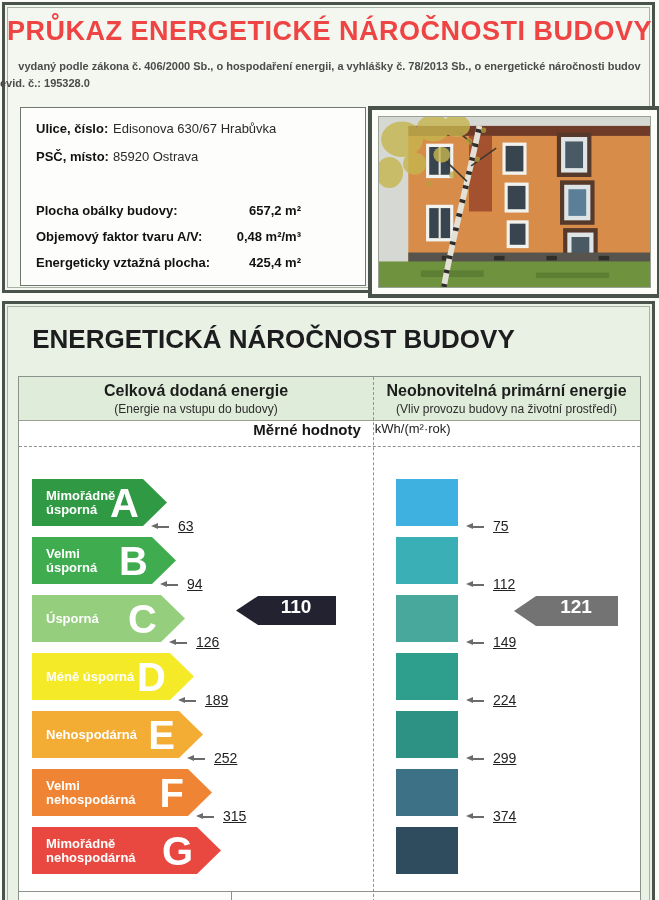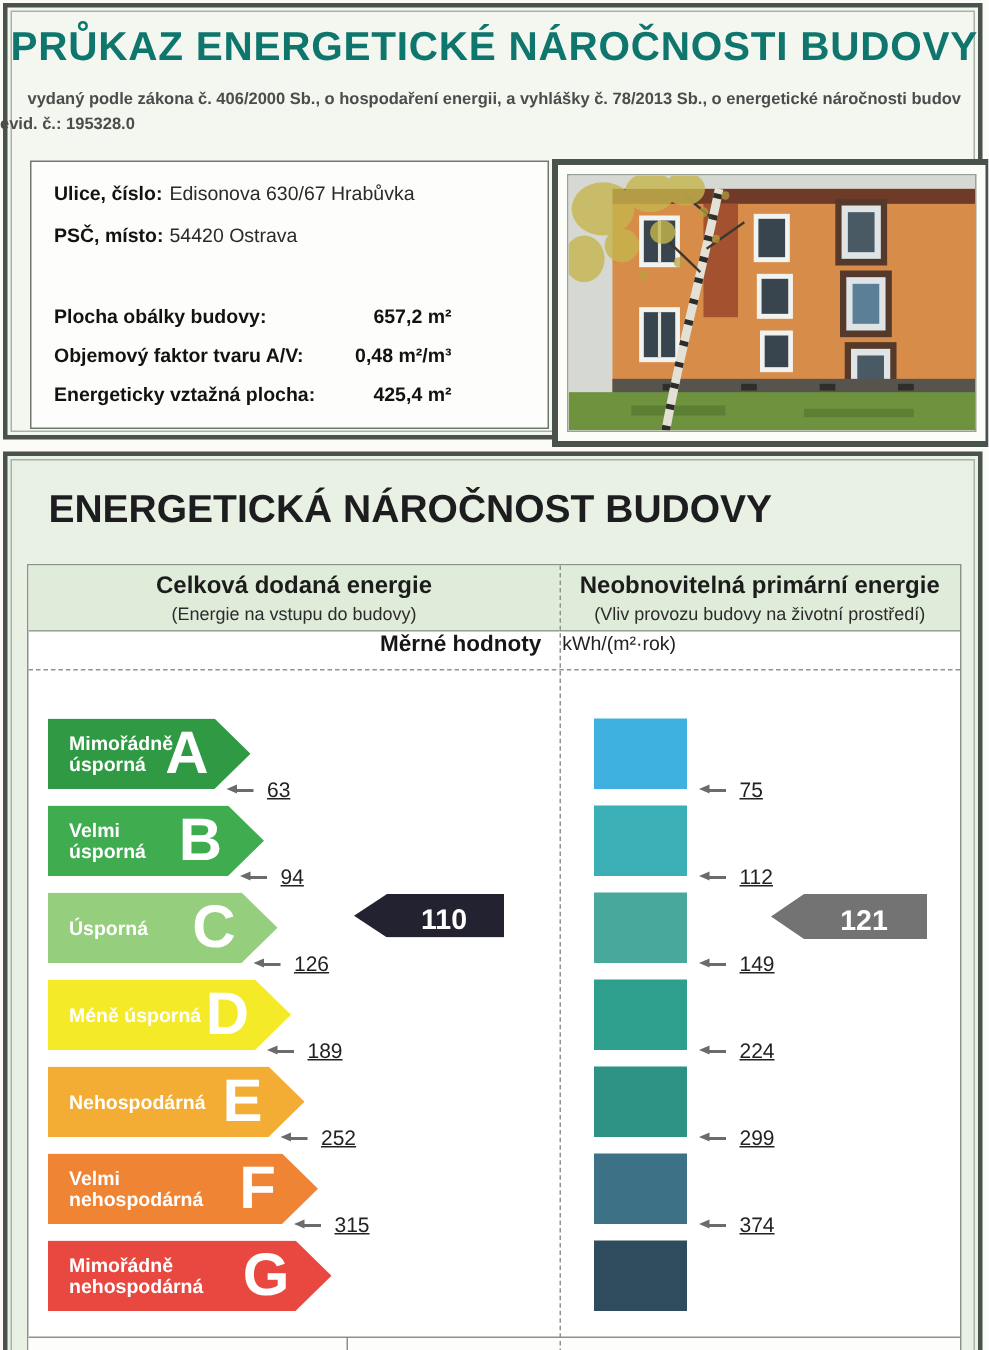--- a/index.html
+++ b/index.html
@@ -5,21 +5,21 @@
   html,body{margin:0;padding:0;background:#ffffff;}
   .page{position:relative;width:659px;height:900px;background:#fbfbf8;overflow:hidden;
         font-family:"Liberation Sans","DejaVu Sans",sans-serif;color:#1f1f1f;}
 
   
   .top-frame{position:absolute;left:2px;top:2px;width:647px;height:285px;
              border:3px solid #49534b;background:#f3f7ef;}
   .frame-liner{position:absolute;inset:2px;border:1px solid #a8b2a5;pointer-events:none;}
 
   .cert-title{position:absolute;left:0;top:16px;width:659px;text-align:center;
-              font-size:27px;font-weight:bold;letter-spacing:.5px;color:#0f766e;}
+              font-size:27px;font-weight:bold;letter-spacing:.5px;color:#ef4444;}
   .cert-sub{position:absolute;left:0;top:60px;width:659px;text-align:center;
             font-size:11px;font-weight:bold;color:#4c4c4c;}
   .cert-evid{position:absolute;left:0;top:77px;width:659px;text-align:left;
              font-size:11px;font-weight:bold;color:#4c4c4c;}
 
   
   .info-box{position:absolute;left:20px;top:107px;width:344px;height:177px;
             background:#fdfdfb;border:1px solid #707670;}
   .info-row{position:absolute;left:0;width:100%;height:17px;font-size:13px;}
   .info-label{position:absolute;left:15px;font-weight:bold;color:#121212;white-space:nowrap;}
@@ -78,21 +78,21 @@
   .tl0{left:132px;top:141px}.tl1{left:141px;top:199px}.tl2{left:150px;top:257px}
   .tl3{left:159px;top:315px}.tl4{left:168px;top:373px}.tl5{left:177px;top:431px}
   .tr0{left:447px;top:141px}.tr1{left:447px;top:199px}.tr2{left:447px;top:257px}
   .tr3{left:447px;top:315px}.tr4{left:447px;top:373px}.tr5{left:447px;top:431px}
 
   
   .blk{position:absolute;left:377px;width:62px;height:47px;}
   .b0{top:102px}.b1{top:160px}.b2{top:218px}.b3{top:276px}.b4{top:334px}.b5{top:392px}.b6{top:450px}
 
   
-  .rating-arrow{position:absolute;display:flex;align-items:flex-end;justify-content:center;
+  .rating-arrow{position:absolute;display:flex;align-items:flex-start;justify-content:center;
                 padding-left:20px;box-sizing:border-box;color:#fff;font-size:19px;font-weight:bold;
                 clip-path:polygon(0 50%, 22px 0, 100% 0, 100% 100%, 22px 100%);}
   .rating-left{left:217px;top:219px;width:100px;height:29px;}
   .rating-right{left:495px;top:219px;width:104px;height:30px;}
 
   
   .next-row{position:absolute;left:0;right:0;top:514px;bottom:0;border-top:1px solid #8b928a;background:#fdfdfb;}
   .next-row .vline{position:absolute;left:212px;top:0;bottom:0;border-left:1px solid #8b928a;}
 </style>
 </head>
@@ -107,21 +107,21 @@
   <div class="cert-sub">vydaný podle zákona č. 406/2000 Sb., o hospodaření energii, a vyhlášky č. 78/2013 Sb., o energetické náročnosti budov</div>
   <div class="cert-evid">evid. č.: 195328.0</div>
 
   <div class="info-box">
     <div class="info-row ir0">
       <span class="info-label">Ulice, číslo:</span>
       <span class="info-value">Edisonova 630/67 Hrabůvka</span>
     </div>
     <div class="info-row ir1">
       <span class="info-label">PSČ, místo:</span>
-      <span class="info-value">54420 Ostrava</span>
+      <span class="info-value">85920 Ostrava</span>
     </div>
     <div class="info-row ir3">
       <span class="info-label">Plocha obálky budovy:</span>
       <span class="info-value num">657,2 m²</span>
     </div>
     <div class="info-row ir4">
       <span class="info-label">Objemový faktor tvaru A/V:</span>
       <span class="info-value num">0,48 m²/m³</span>
     </div>
     <div class="info-row ir5">

